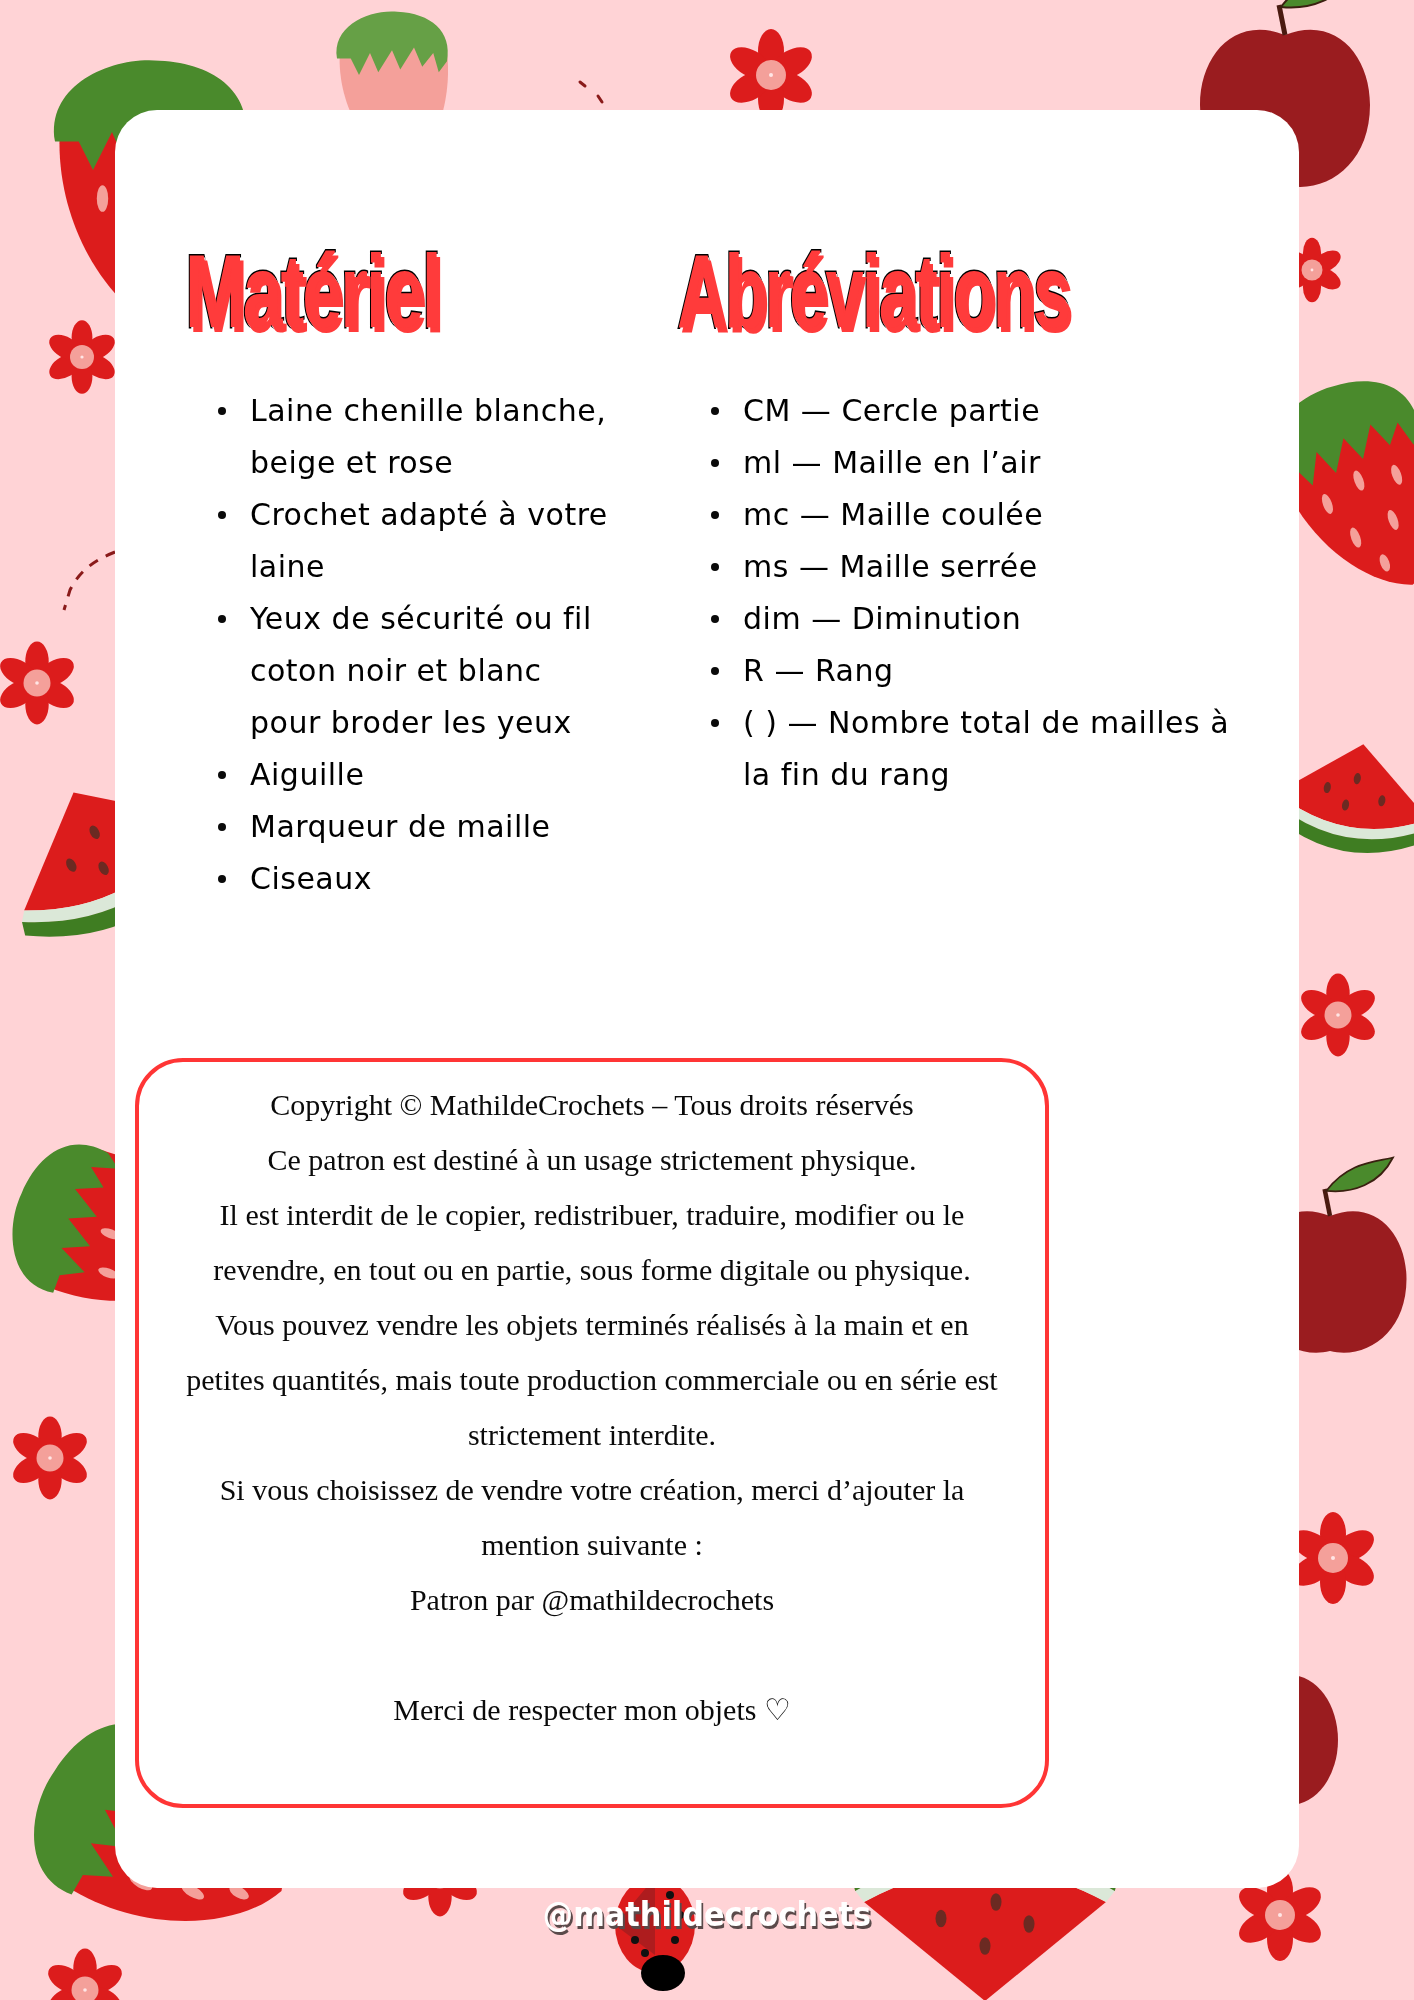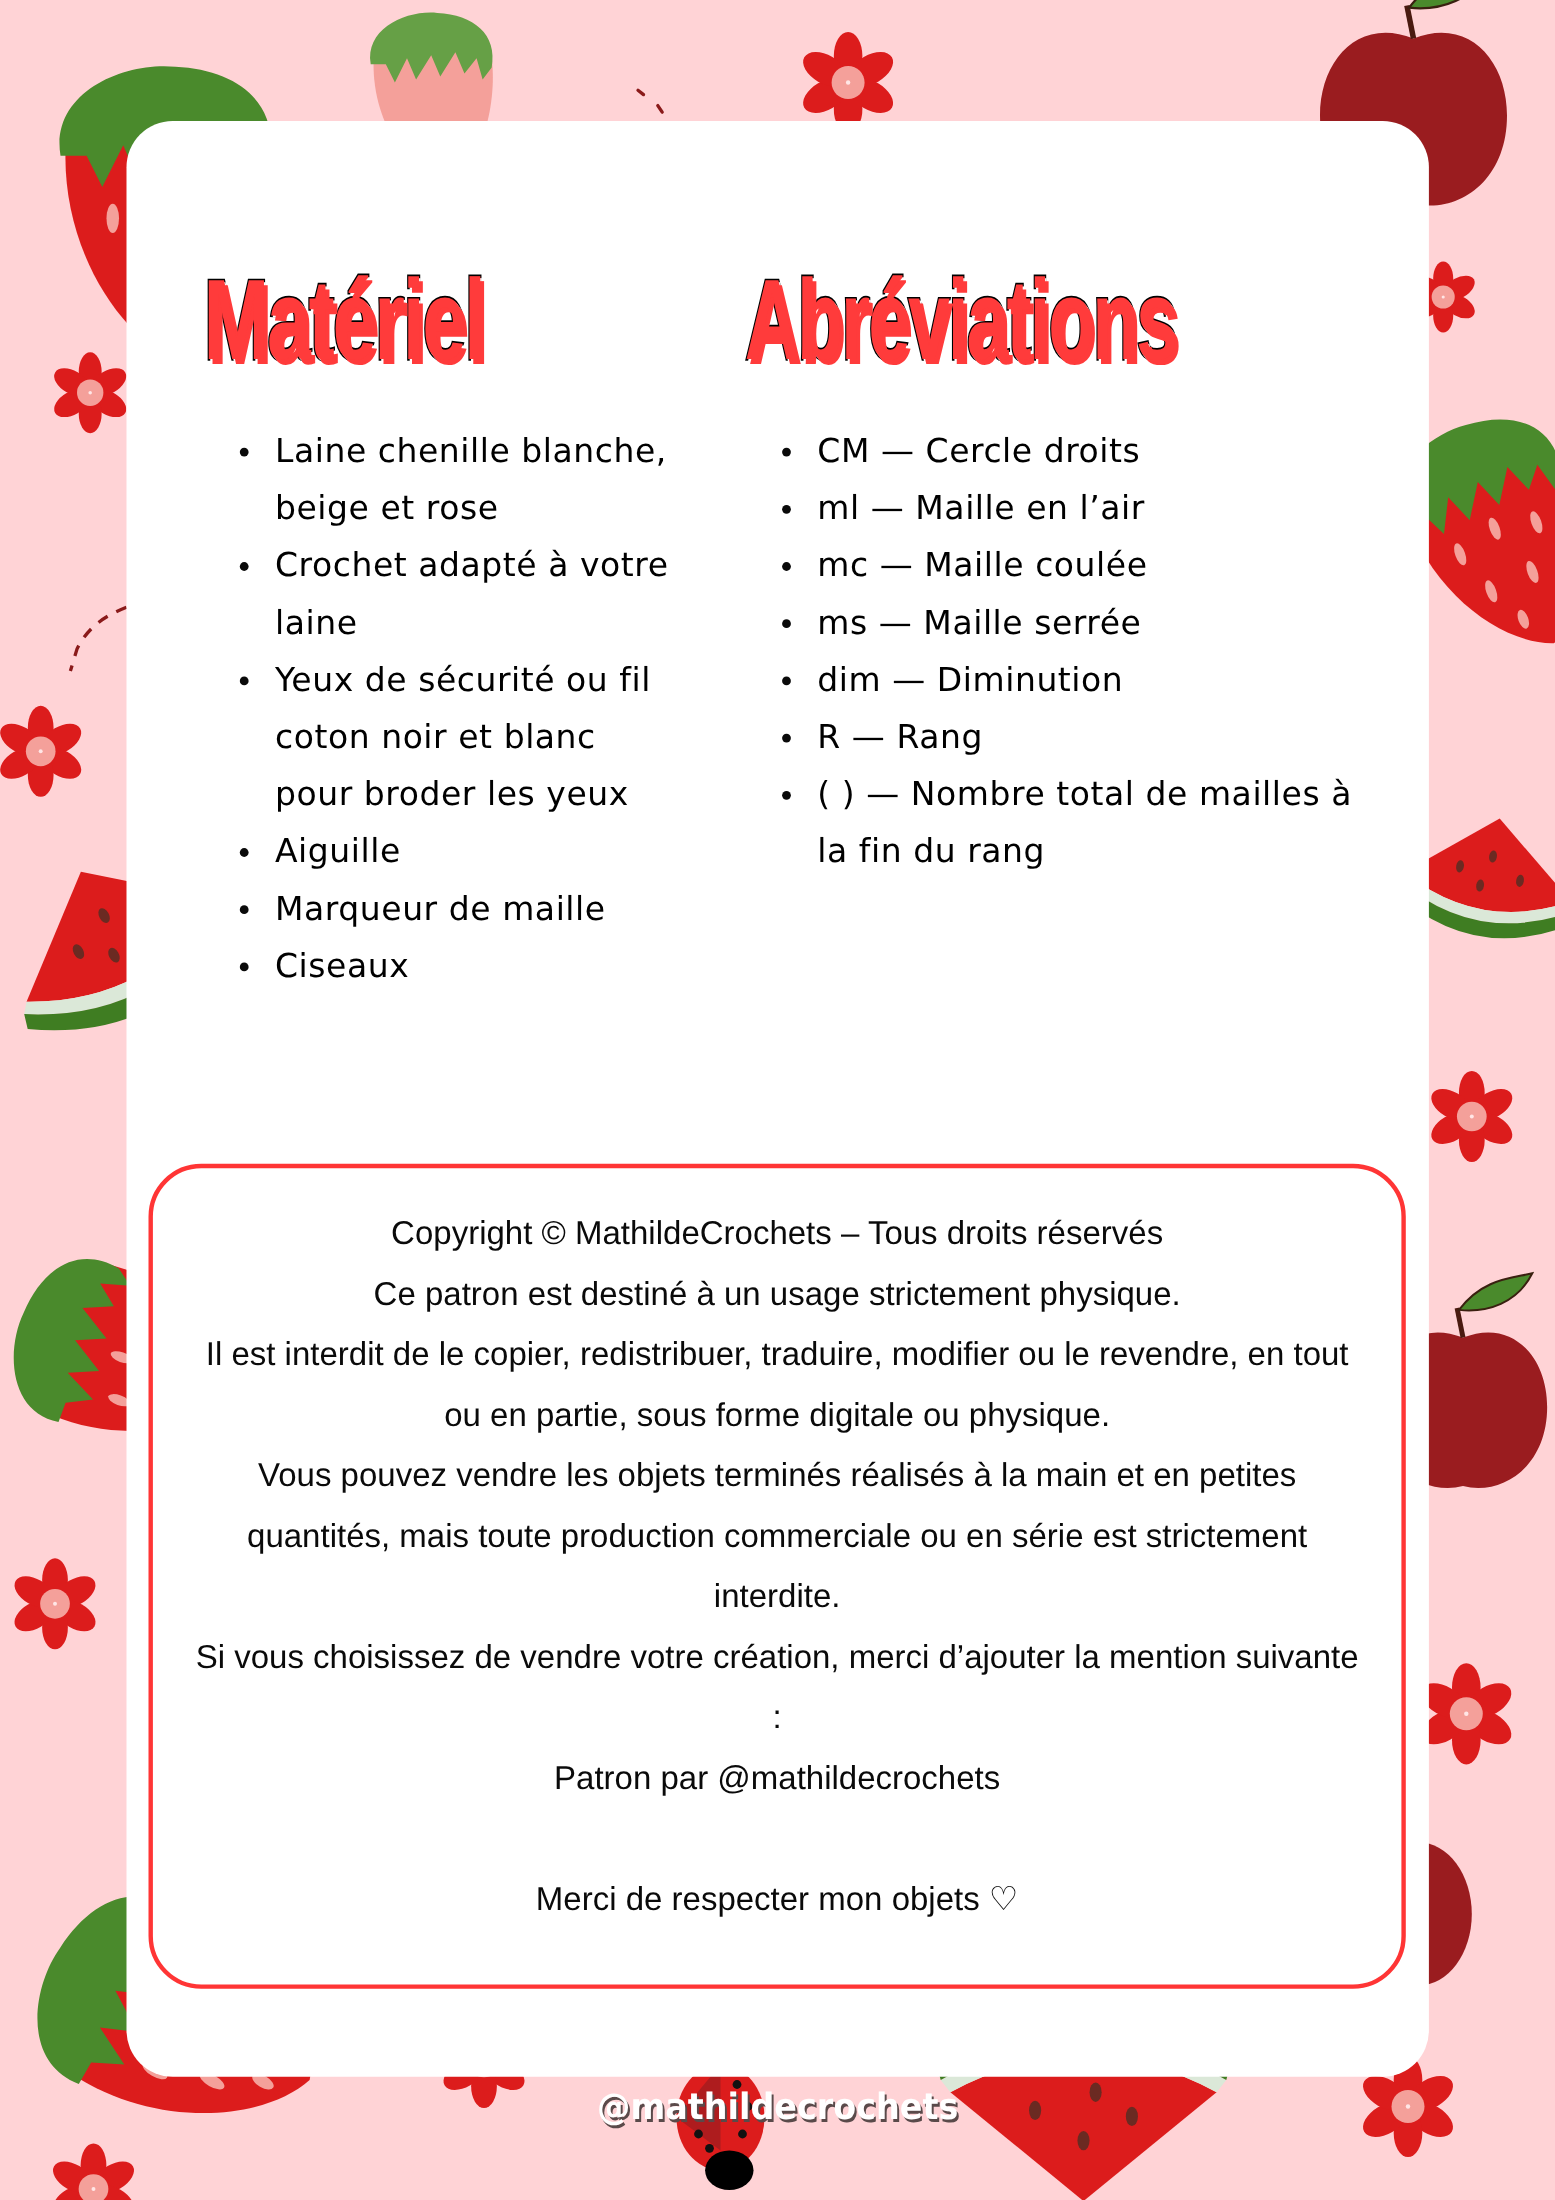--- a/index.html
+++ b/index.html
@@ -32,25 +32,25 @@
     color: #000000; letter-spacing: 0.5px;
   }
   ul.list li { position: relative; padding-left: 32px; }
   ul.list li .bullet {
     position: absolute; left: 0; top: 22px; width: 8px; height: 8px;
     border-radius: 50%; background: #0a0a0a;
   }
   .list-materiel { left: 218px; top: 385px; width: 420px; }
   .list-abrev { left: 711px; top: 385px; width: 570px; }
   .copyright {
-    position: absolute; left: 135px; top: 1058px; width: 1143px; height: 750px;
+    position: absolute; left: 135px; top: 1058px; width: 914px; height: 750px;
     box-sizing: border-box; border: 4px solid #ff3535; border-radius: 48px;
     z-index: 3; text-align: center;
-    font-family: Liberation Sans, sans-serif; font-size: 30px; line-height: 55px;
-    color: #0a0a0a; padding-top: 32px;
+    font-family: Liberation Serif, serif; font-size: 30px; line-height: 55px;
+    color: #0a0a0a; padding-top: 15px;
   }
   .copyright p { margin: 0; }
   .copyright .spacer { height: 55px; }
   .handle {
     position: absolute; left: 0; right: 0; top: 1895px; text-align: center;
     font-family: "DejaVu Sans", sans-serif; font-weight: 700; font-size: 33px;
     color: #ffffff; letter-spacing: 0px;
     text-shadow: 2px 3px 0 #5a4a4a;
     z-index: 4;
     transform: scaleX(0.92);
@@ -192,21 +192,21 @@
 <ul class="list list-materiel">
   <li><span class="bullet"></span><span>Laine chenille blanche, beige et rose</span></li>
   <li><span class="bullet"></span><span>Crochet adapté à votre laine</span></li>
   <li style="width:360px"><span class="bullet"></span><span>Yeux de sécurité ou fil coton noir et blanc pour broder les yeux</span></li>
   <li><span class="bullet"></span><span>Aiguille</span></li>
   <li><span class="bullet"></span><span>Marqueur de maille</span></li>
   <li><span class="bullet"></span><span>Ciseaux</span></li>
 </ul>
 
 <ul class="list list-abrev">
-  <li><span class="bullet"></span><span>CM — Cercle droits</span></li>
+  <li><span class="bullet"></span><span>CM — Cercle partie</span></li>
   <li><span class="bullet"></span><span>ml — Maille en l’air</span></li>
   <li><span class="bullet"></span><span>mc — Maille coulée</span></li>
   <li><span class="bullet"></span><span>ms — Maille serrée</span></li>
   <li><span class="bullet"></span><span>dim — Diminution</span></li>
   <li><span class="bullet"></span><span>R — Rang</span></li>
   <li style="width:520px"><span class="bullet"></span><span>( ) — Nombre total de mailles à la fin du rang</span></li>
 </ul>
 
 <div class="copyright">
   <p>Copyright © MathildeCrochets – Tous droits réservés</p>

